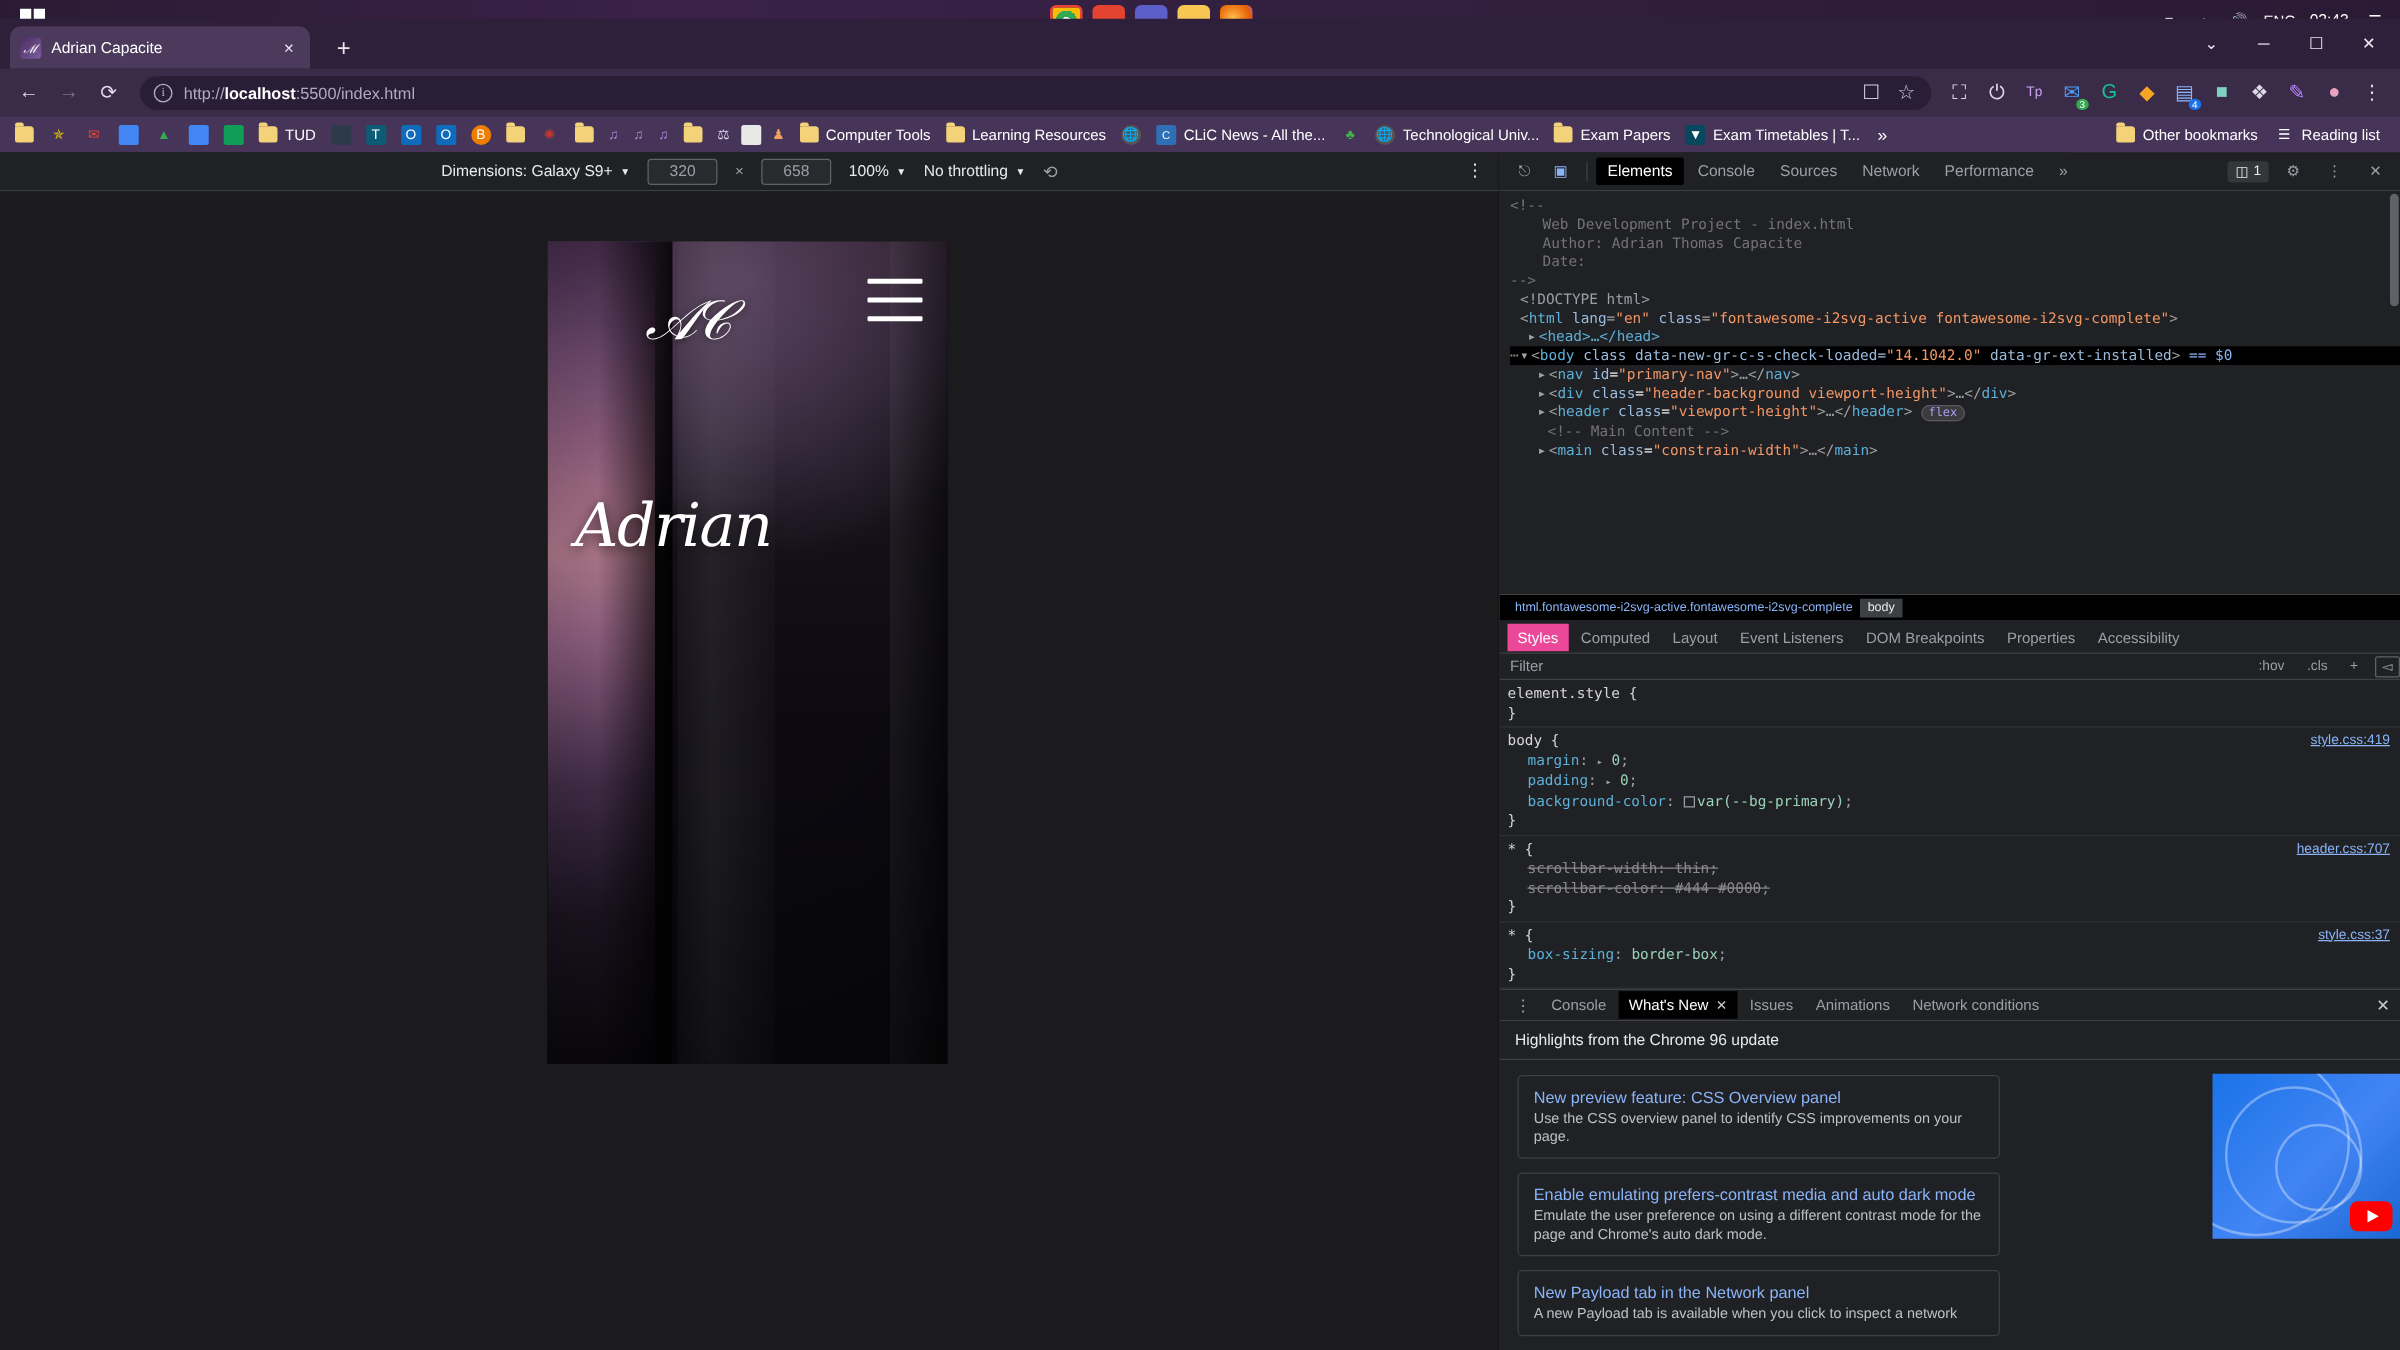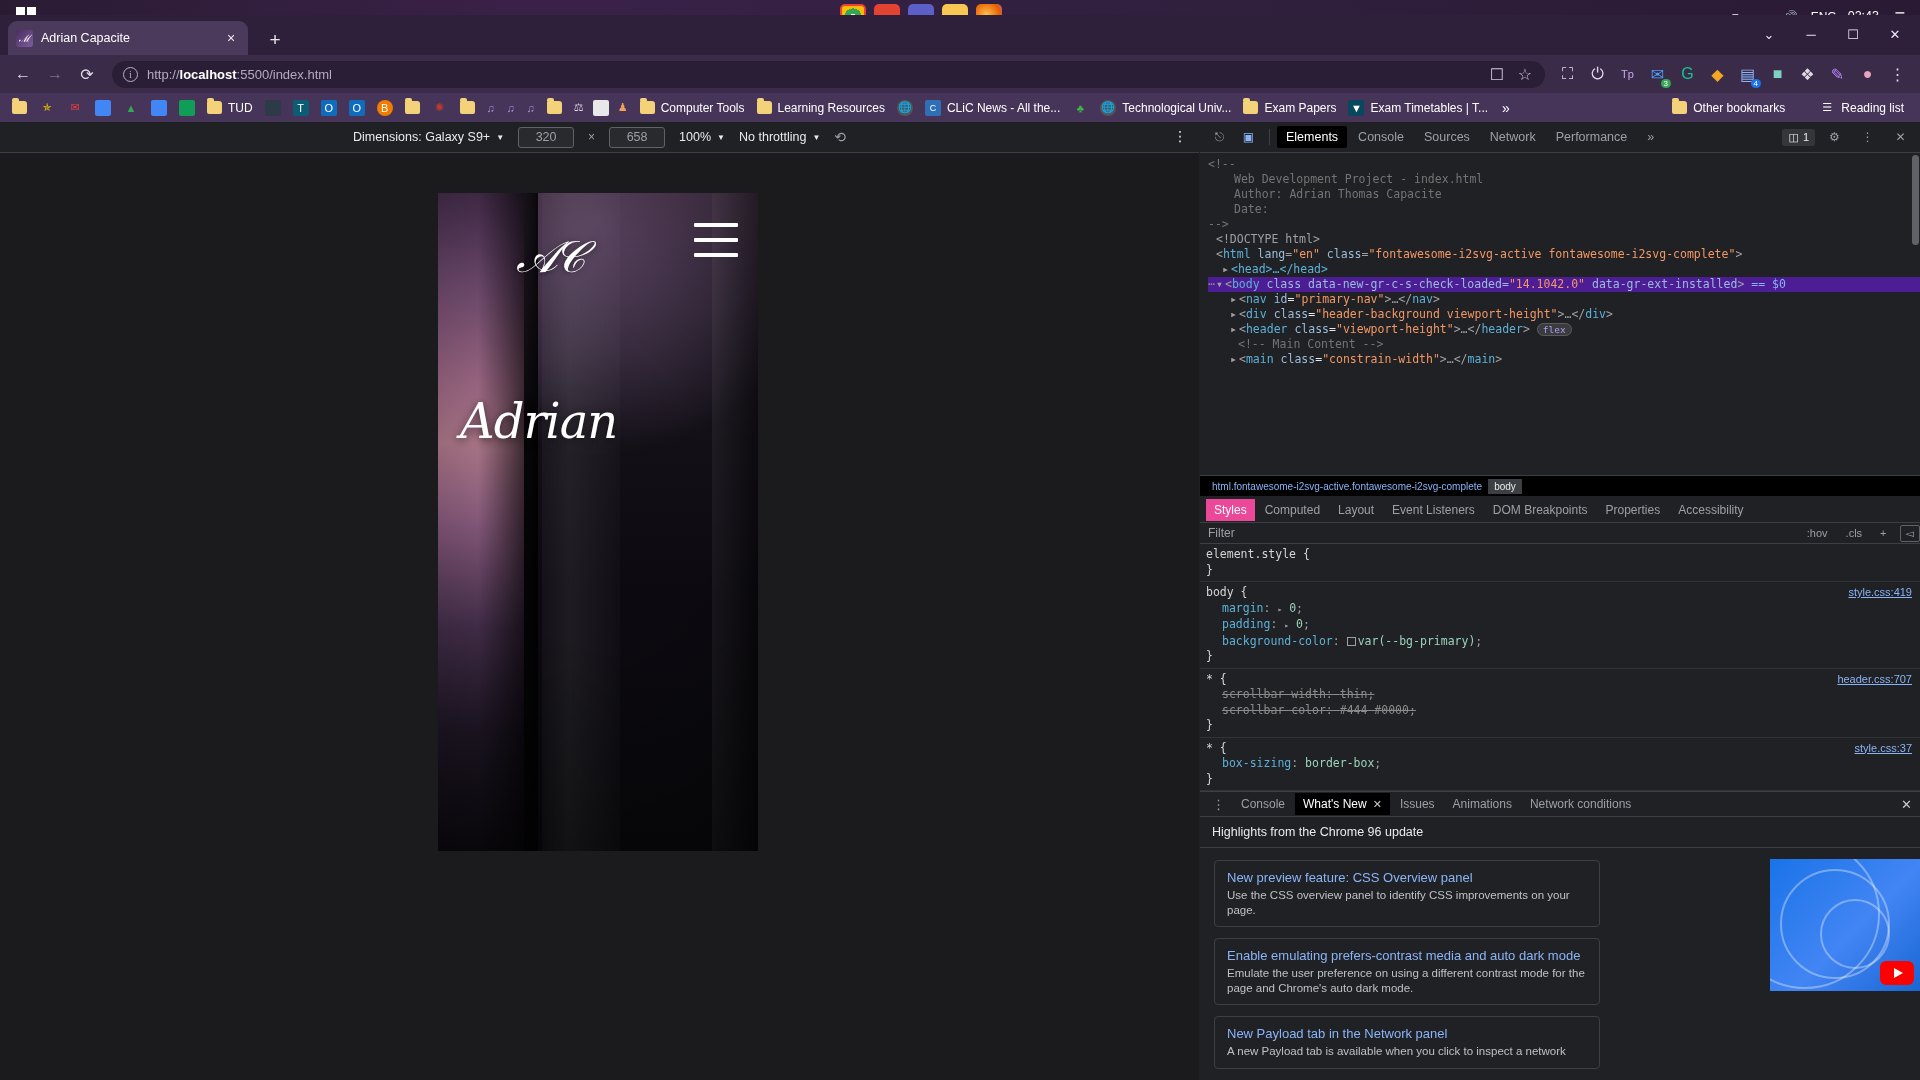--- a/index.html
+++ b/index.html
@@ -61,21 +61,21 @@
   .tb-actions { display: flex; align-items: center; gap: 1px; }
   .tb-act { width: 29px; height: 29px; display:flex; align-items:center; justify-content:center; color:#ded9e6; position: relative; }
 
   .bookmarks { position: absolute; top: 78px; left: 0; width: 1920px; height: 29px; background: #473459; display: flex; align-items: center; padding: 0 6px; gap: 0px; overflow: hidden; }
   .bm { display: flex; align-items: center; gap: 6px; padding: 3px 6px; border-radius: 4px; white-space: nowrap; }
   .bm-label { font-size: 12px; color: #ffffff; }
   .bm-ico { width: 16px; height: 16px; flex: none; display:flex; align-items:center; justify-content:center; font-size: 11px; border-radius: 2px; }
   .folder { width: 15px; height: 13px; background: #f3d27a; border-radius: 1px 3px 2px 2px; position: relative; }
   .folder::before { content:""; position:absolute; top:-3px; left:0; width:7px; height:3px; background:#f3d27a; border-radius:2px 2px 0 0; }
   .bm-more { color: #fff; font-size: 14px; padding: 0 8px; }
-  .bm-right { margin-left: auto; display: flex; align-items: center; gap: 22px; padding-right: 4px; }
+  .bm-right { margin-left: auto; display: flex; align-items: center; gap: 1px; padding-right: 4px; }
 
   
   .content { position: absolute; top: 107px; left: 0; width: 1656px; height: 958px; background: #202124; }
 
   .page-pane { position: absolute; top: 0; left: 0; width: 1199px; height: 958px; background: #202124; border-right: 1px solid #0f0f10;}
   .device-toolbar {
     position: absolute; top: 0; left: 0; width: 1199px; height: 31px; background: #202124;
     display: flex; align-items: center; justify-content: center; gap: 14px; color: #e8eaed; font-size: 12.5px;
     border-bottom: 1px solid #3c4043;
   }
@@ -150,21 +150,21 @@
     padding: 4px 0 0 8px; overflow: hidden; background: #202124;
   }
   .dn { white-space: pre; color: #e8eaed; }
   .c-comment { color: #747474; }
   .c-tag { color: #5db0d7; }
   .c-attr { color: #9bbbdc; }
   .c-val { color: #f29766; }
   .c-punct { color: #a1a1a1; }
   .c-doctype { color: #9aa0a6; }
   .arrow { color: #a1a1a1; display: inline-block; width: 9px; }
-  .sel-row { background: #4c1d95; }
+  .sel-row { background: #000000; }
   .dots { color: #8a8a8a; letter-spacing: 1px; }
   .flexbadge { background:#3b3b3e; border:1px solid #5a5a5e; color:#ab9df2; border-radius: 8px; padding: 0 5px; font-size: 9.5px; }
   .eqvar { color: #8ab4f8; }
 
   .crumbs { position: absolute; top: 353px; left: 0; width: 720px; height: 21px; background: #000000; border-top: 1px solid #3c4043; display: flex; align-items: center; gap: 0; padding-left: 6px; font-size: 10px; }
   .crumb { padding: 2px 6px; color: #8ab4f8; }
   .crumb.active { background: #3c4043; color: #e8eaed; }
 
   .styles-tabs { position: absolute; top: 375px; left: 0; width: 720px; height: 26px; display: flex; align-items: center; gap: 2px; padding-left: 6px; border-bottom: 1px solid #3c4043; }
   .st-tab { padding: 4px 8px; font-size: 12px; color: #9aa0a6; }

